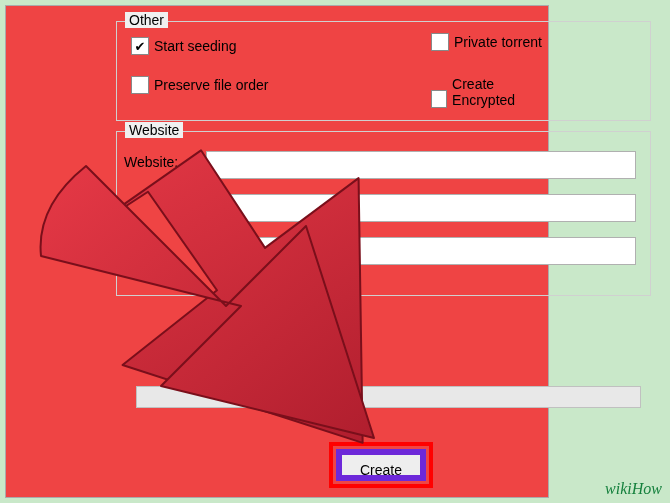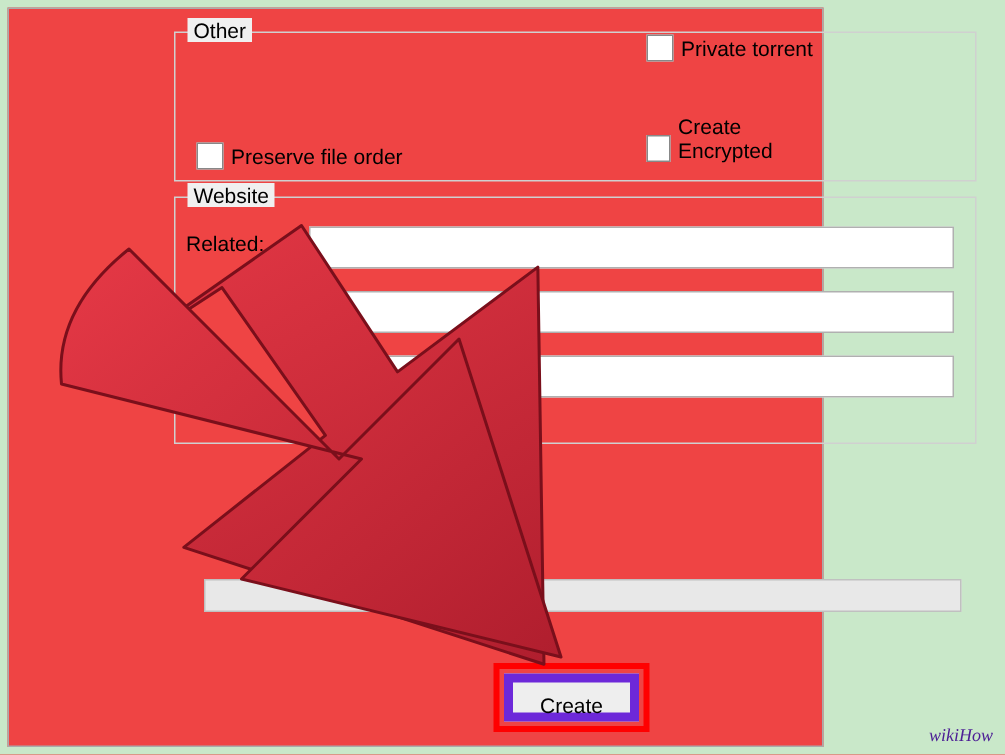--- a/index.html
+++ b/index.html
@@ -38,22 +38,22 @@
     .fs-other { top: 15px; left: 110px; width: 535px; height: 100px; }
     .fs-related { top: 125px; left: 110px; width: 535px; height: 165px; }
 
     .checkbox-row {
       position: absolute;
       display: flex;
       align-items: center;
       gap: 5px;
     }
     .cb1 { top: 31px; left: 125px; }
-    .cb2 { top: 17px; left: 425px; }
-    .cb3 { top: 70px; left: 125px; margin-top: 19px; }
+    .cb2 { top: 27px; left: 425px; }
+    .cb3 { top: 70px; left: 125px; }
     .cb4 { top: 70px; left: 425px; align-items: flex-end; }
     .checkbox {
       width: 18px;
       height: 18px;
       border: 1px solid #888;
       background: #fff;
       display: flex;
       align-items: center;
       justify-content: center;
       font-size: 14px;
@@ -111,52 +111,56 @@
       left: 20px;
       width: 390px;
       height: 340px;
       pointer-events: none;
     }
     .watermark {
       position: absolute;
       bottom: 5px;
       right: 8px;
       font-family: Georgia, serif;
-      font-size: 12px;
-      color: #4c1d95;
+      font-size: 16px;
+      color: #15803d;
       font-style: italic;
     }
   </style>
 </head>
 <body>
 
 <div class="window">
 
   <div class="fieldset fs-other">
     <div class="legend">Other</div>
   </div>
 
+  <div class="checkbox-row cb1">
+    <div class="checkbox checked"></div>
+    <span>Start seeding</span>
+  </div>
   <div class="checkbox-row cb2">
     <div class="checkbox"></div>
     <span>Private torrent</span>
   </div>
   <div class="checkbox-row cb3">
     <div class="checkbox"></div>
     <span>Preserve file order</span>
   </div>
   <div class="checkbox-row cb4">
     <div class="checkbox"></div>
     <span>Create Encrypted</span>
   </div>
 
   <div class="fieldset fs-related">
     <div class="legend">Website</div>
   </div>
 
-  <div class="label-website">Related:</div>
+  <div class="label-website">Website:</div>
   <div class="text-input ti1"></div>
   <div class="text-input ti2"></div>
   <div class="text-input ti3"></div>
 
   <div class="progress-bar"></div>
 
   <div class="create-button">Create</div>
   <div class="highlight-box"></div>
 
   <svg class="arrow" viewBox="0 0 390 340">

